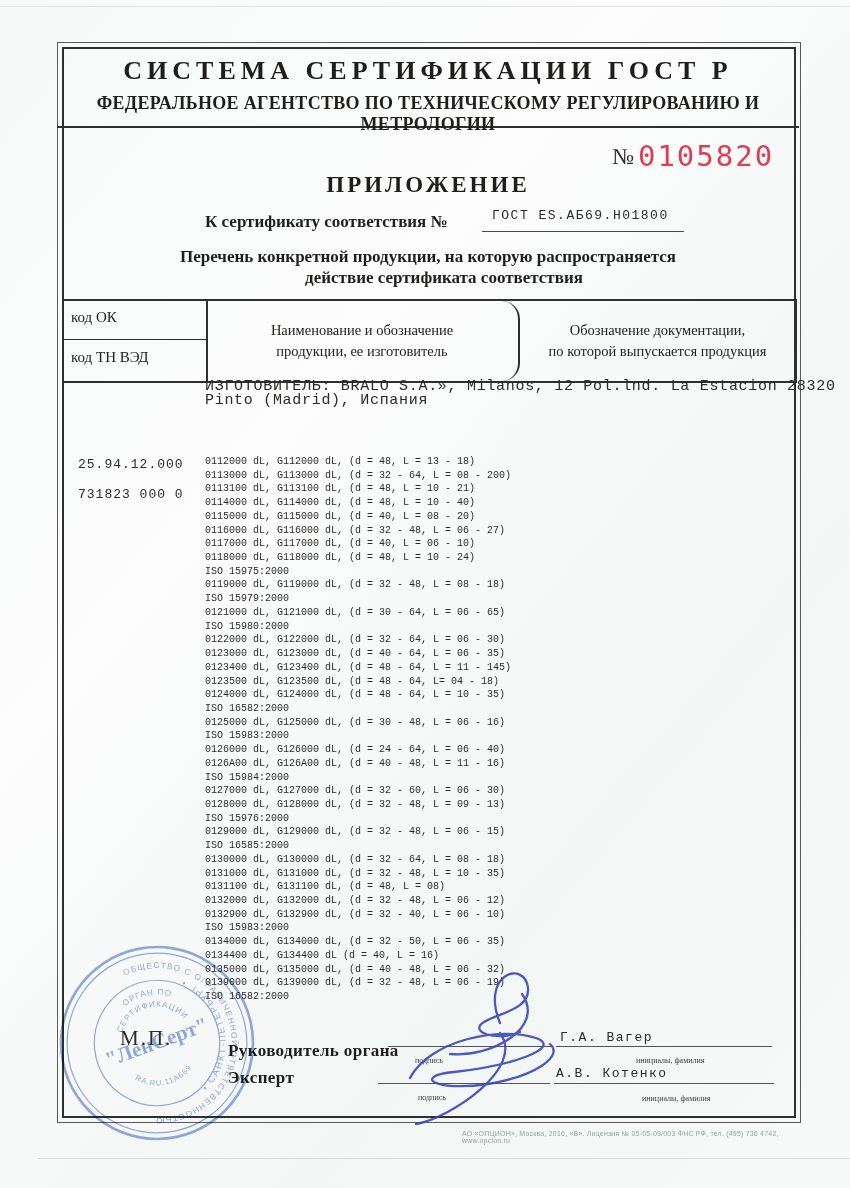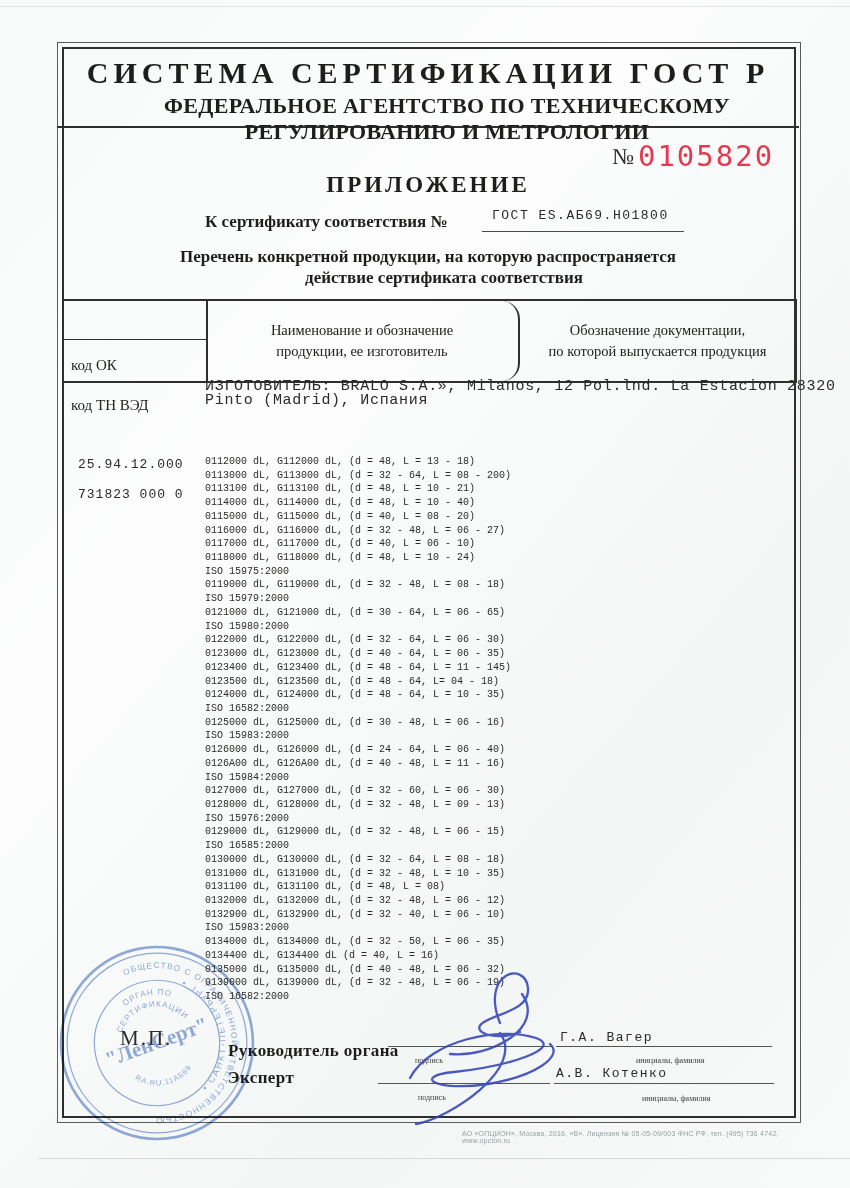--- a/index.html
+++ b/index.html
@@ -10,37 +10,37 @@
   .page-edge-bottom{position:absolute;left:38px;top:1158px;width:812px;height:1px;background:#d7dcda;}
   .page-edge-top{position:absolute;left:0;top:6px;width:850px;height:1px;background:#e3e6e4;}
 
   
   .frame-outer{position:absolute;left:57px;top:42px;width:742px;height:1079px;border:1px solid #5a5a58;}
   .frame-inner{position:absolute;left:4px;top:4px;right:4px;bottom:4px;border:2px solid #2f2f2d;}
   .header-rule{position:absolute;left:57px;top:126px;width:742px;height:2px;background:#2f2f2d;}
 
   
   .t-center{position:absolute;left:57px;width:742px;text-align:center;color:#1e1e1c;}
-  .sys-title{top:56px;font-size:30px;font-weight:bold;letter-spacing:5px;}
-  .agency{top:93px;font-size:22px;font-weight:bold;letter-spacing:.3px;padding-left:19px;}
+  .sys-title{top:56px;font-size:26px;font-weight:bold;letter-spacing:5px;}
+  .agency{top:93px;font-size:18px;font-weight:bold;letter-spacing:.3px;}
   .doc-number{position:absolute;left:612px;top:139px;white-space:nowrap;}
   .doc-number .no-sign{font-size:23px;color:#2b2b29;font-family:"Liberation Serif",serif;}
   .doc-number .no-value{font-size:29px;color:#e23b51;font-family:"DejaVu Sans Mono",monospace;letter-spacing:2px;vertical-align:-2px;}
   .doc-title{top:172px;font-size:23px;font-weight:bold;letter-spacing:3px;}
   .cert-label{position:absolute;left:205px;top:212px;font-size:17px;font-weight:bold;color:#1e1e1c;}
   .cert-value{position:absolute;left:492px;top:208px;font-family:"Liberation Mono",monospace;font-size:13px;letter-spacing:1.5px;color:#2a2a28;}
   .cert-underline{position:absolute;left:482px;top:231px;width:202px;height:1px;background:#4a4a48;}
   .subtitle1{top:247px;font-size:17px;font-weight:bold;}
   .subtitle2{top:268px;font-size:17px;font-weight:bold;padding-left:16px;}
 
   
   .ptable{position:absolute;left:62px;top:299px;width:731px;height:80px;border:2px solid #2f2f2d;}
   .tcol1{position:absolute;left:0;top:0;width:142px;height:100%;border-right:2px solid #2f2f2d;}
   .tcol1-divider{position:absolute;left:0;top:38px;width:100%;height:1px;background:#2f2f2d;}
-  .tcell-code{position:absolute;left:7px;font-size:15px;color:#22221f;margin-top:48px;}
+  .tcell-code{position:absolute;left:7px;font-size:15px;color:#22221f;}
   .code-ok{top:8px;} .code-tnved{top:48px;}
   .tcol2{position:absolute;left:142px;top:0;width:312px;height:100%;border-right:2px solid #2f2f2d;
          display:flex;align-items:center;justify-content:center;border-radius:18px;}
   .tcol3{position:absolute;left:456px;top:0;right:0;height:100%;
          display:flex;align-items:center;justify-content:center;}
   .thead-text{font-size:14.5px;color:#22221f;text-align:center;white-space:pre-line;line-height:1.45;}
 
   
   .mono{font-family:"Liberation Mono",monospace;color:#2b2b29;}
   .manufacturer{position:absolute;left:205px;top:380px;font-size:15px;letter-spacing:.7px;line-height:14px;white-space:pre;}

